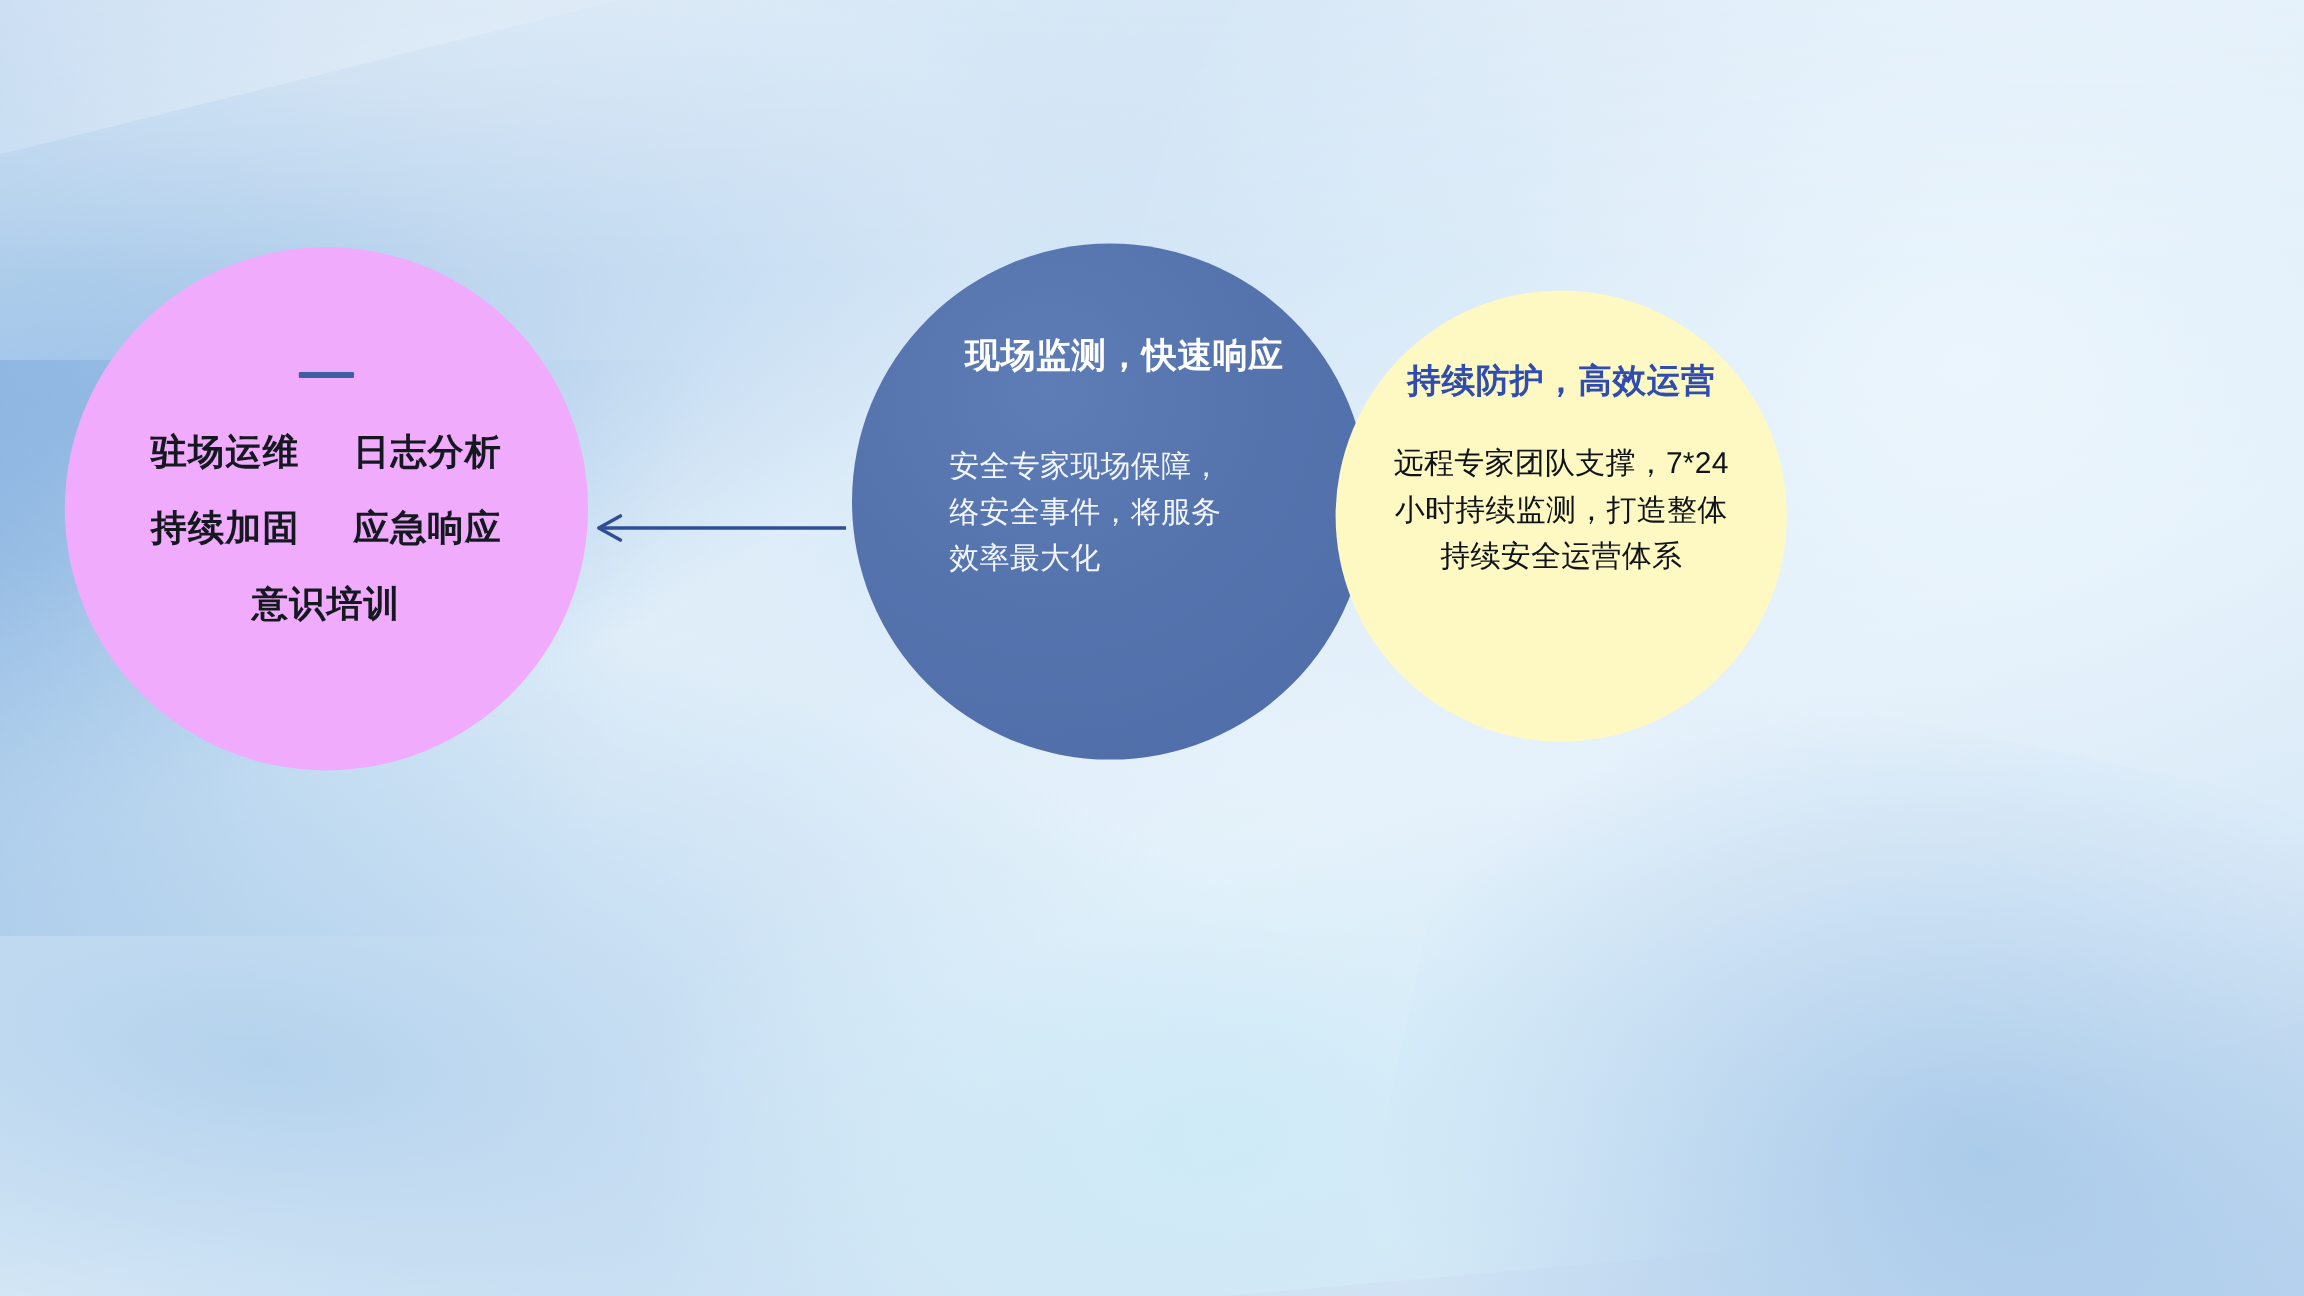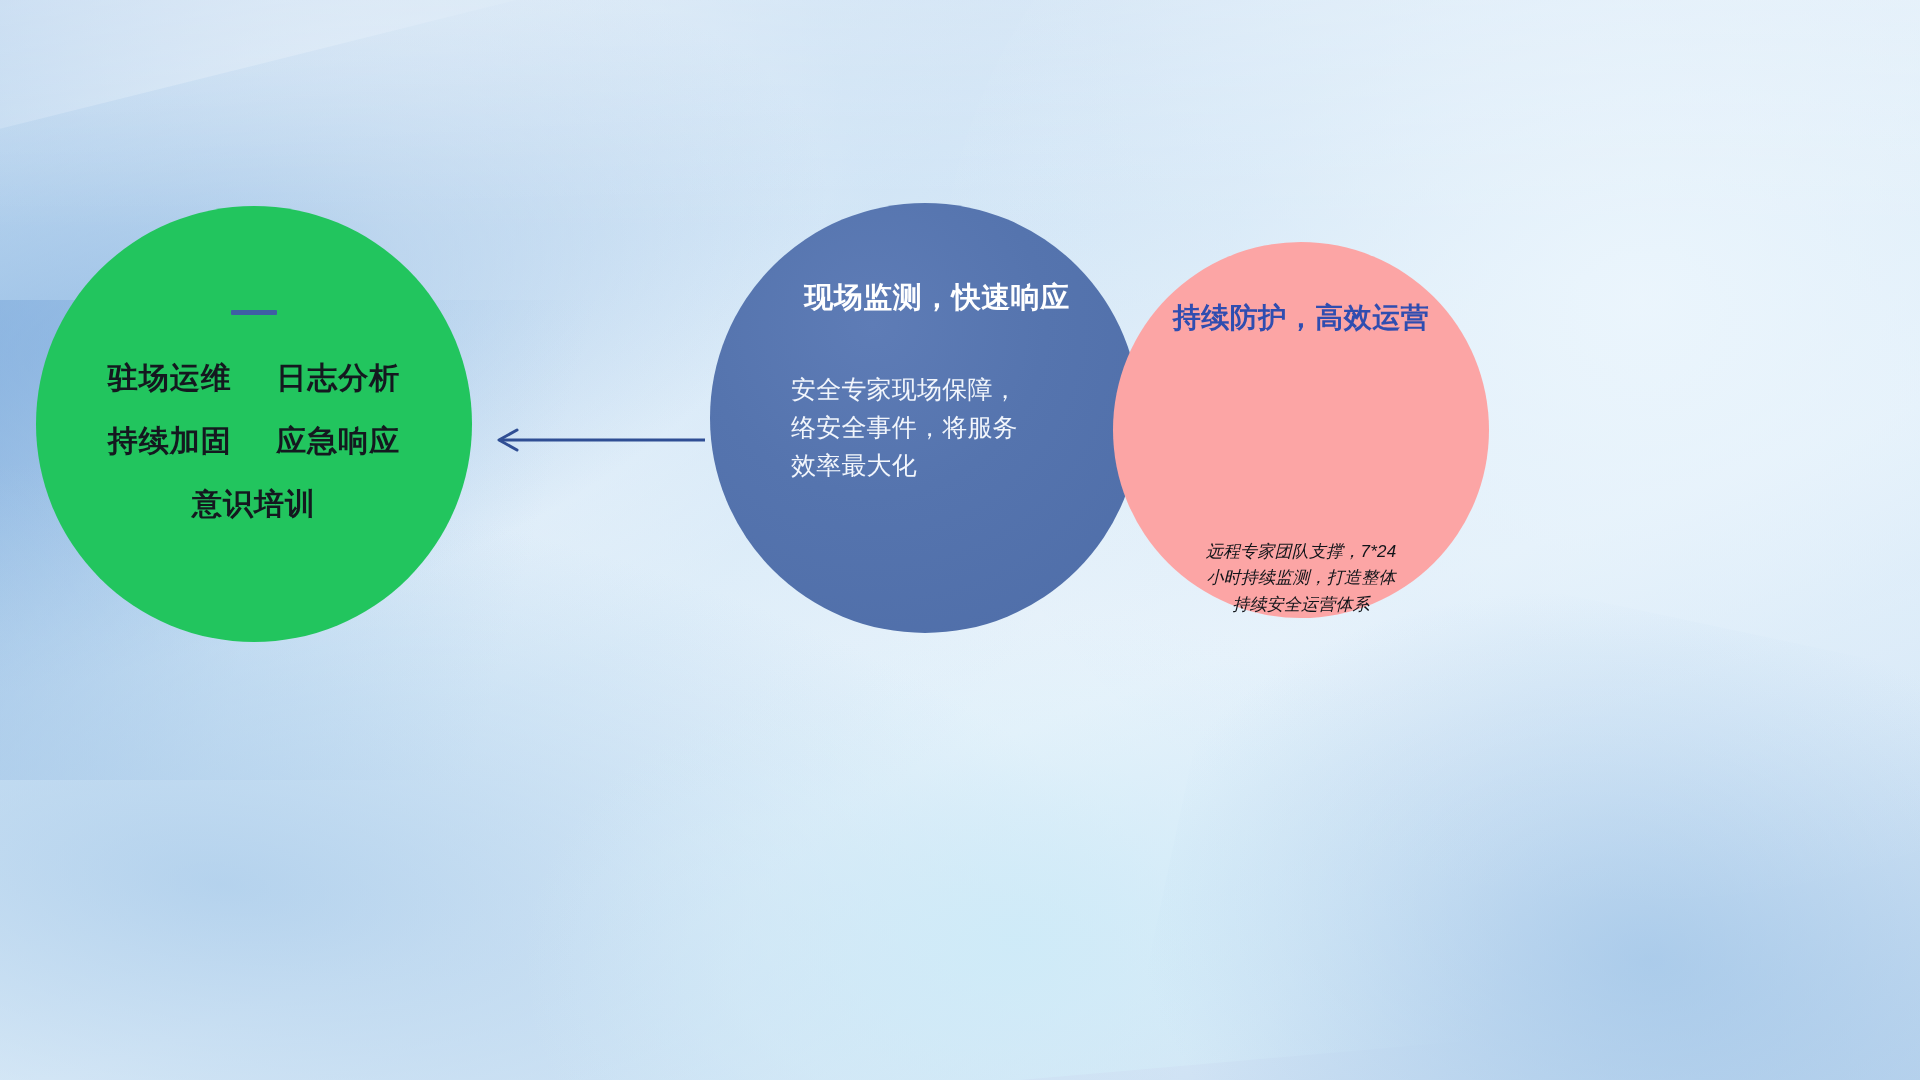--- a/index.html
+++ b/index.html
@@ -142,25 +142,25 @@
     border-radius: 50%;
     box-sizing: border-box;
     display: flex;
     flex-direction: column;
     align-items: center;
     justify-content: flex-start;
   }
 
   
   #circle-left {
-    left: 36px;
+    left: 54px;
     top: 206px;
     width: 436px;
     height: 436px;
-    background: #22c55e;
+    background: #f0abfc;
     padding-top: 104px;
   }
   #circle-left .dash {
     width: 46px;
     height: 5px;
     background: #3e5fa3;
     border-radius: 1px;
     margin-bottom: 48px;
   }
   #circle-left .tags {
@@ -211,42 +211,40 @@
     color: #f2f6fc;
     letter-spacing: 0.2px;
   }
 
   
   #circle-right {
     left: 1113px;
     top: 242px;
     width: 376px;
     height: 376px;
-    background: #fca5a5;
+    background: #fef9c3;
     padding-top: 62px;
     z-index: 3;
-    justify-content: space-between;
   }
   #circle-right .title {
     font-size: 28px;
     font-weight: bold;
     color: #2f4db0;
     letter-spacing: 0.5px;
     white-space: nowrap;
     line-height: 1;
   }
   #circle-right .body {
-    margin-top: 78px;
+    margin-top: 35px;
     width: 330px;
     text-align: center;
-    font-size: 17px;
+    font-size: 25px;
     line-height: 1.55;
     color: #101419;
     letter-spacing: 0.2px;
-    font-style: italic;
   }
 </style>
 </head>
 <body>
 
 <div id="stage">
 
   <div class="bg-base"></div>
   <div class="bg-glow-a"></div>
   <div class="bg-glow-b"></div>

